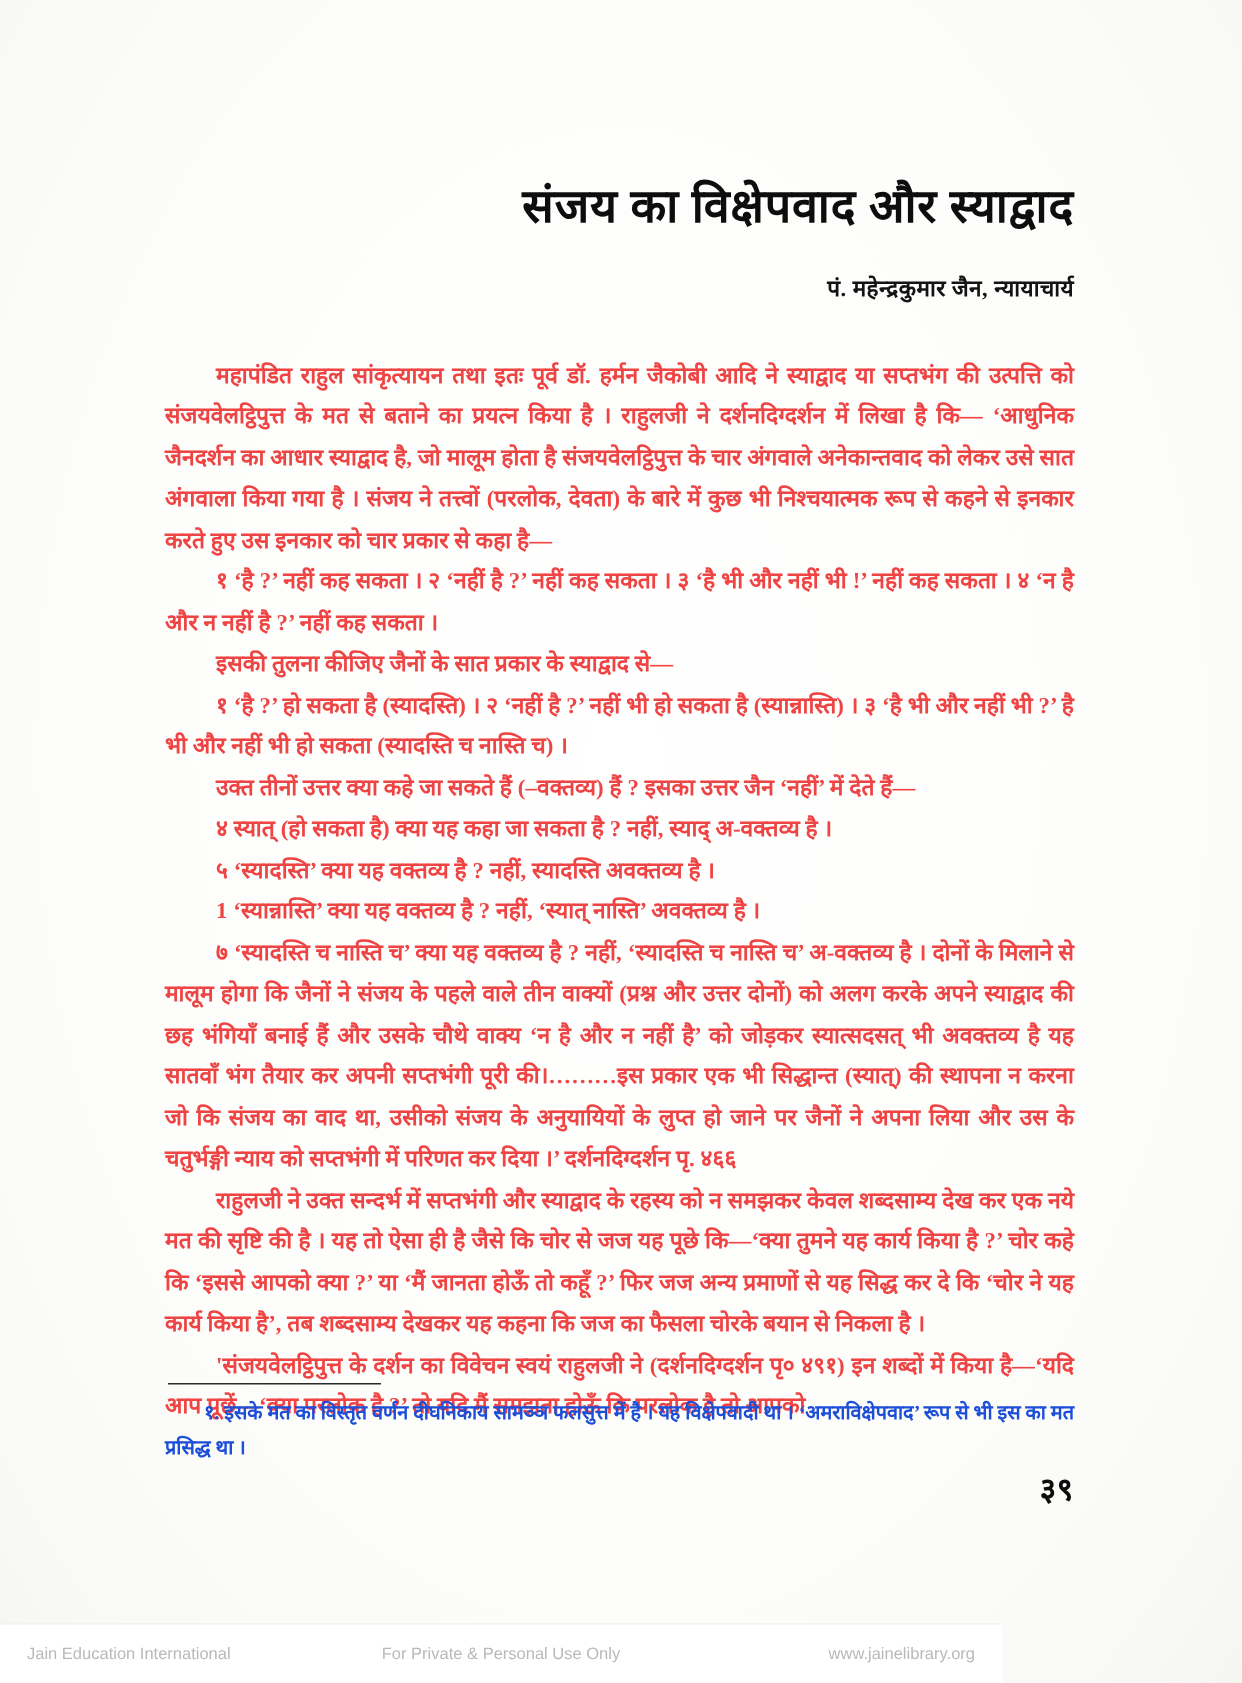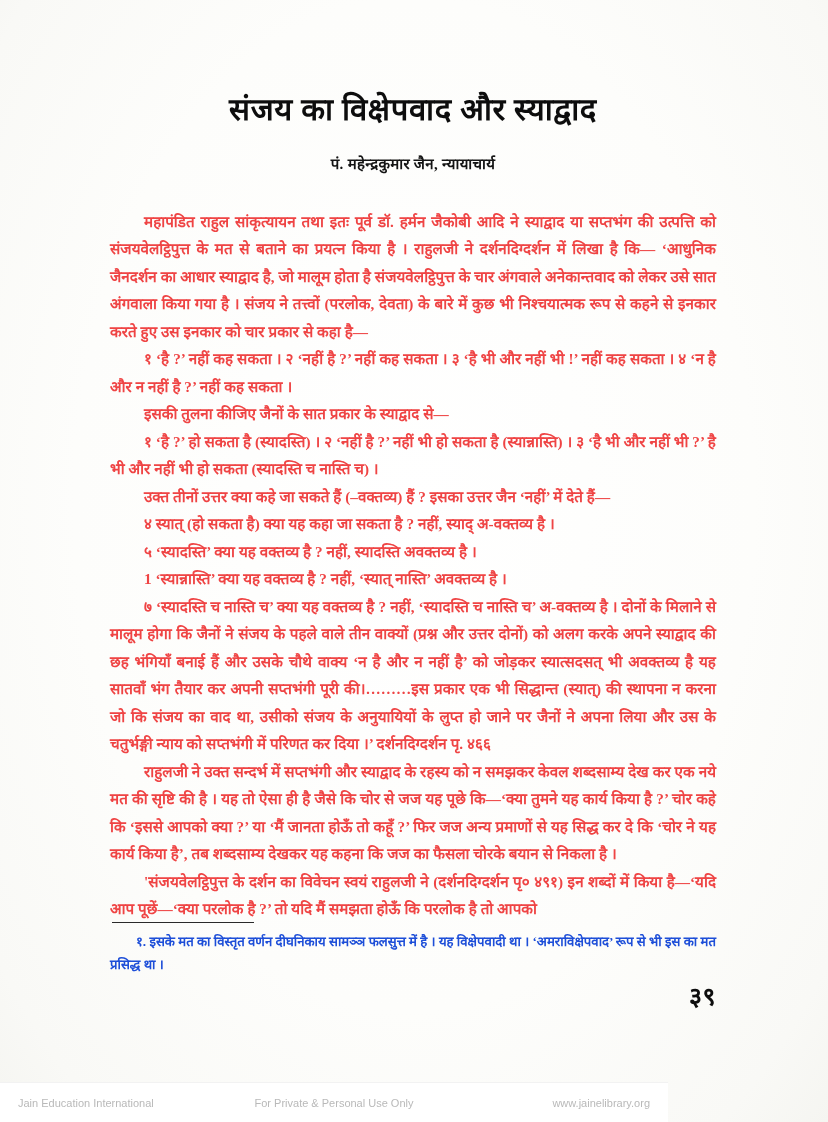--- a/index.html
+++ b/index.html
@@ -34,22 +34,22 @@
   #content {
     position: absolute;
     left: 110px;
     top: 0;
     width: 606px;
     height: 1122px;
   }
 
   
   .title-block {
-    padding-top: 92px;
-    text-align: center;
+    padding-top: 120px;
+    text-align: right;
   }
   .doc-title {
     font-family: "Liberation Serif", "DejaVu Serif", serif;
     font-size: 31px;
     font-weight: 700;
     color: #0d0d0d;
     letter-spacing: 0.6px;
     line-height: 1.18;
     margin: 0;
     white-space: nowrap;
@@ -104,21 +104,21 @@
     text-align: justify;
     font-weight: 600;
     text-indent: 26px;
   }
 
   
   .page-number {
     position: absolute;
     right: 0;
     top: 978px;
-    font-size: 25px;
+    font-size: 21px;
     font-weight: 700;
     color: #0d0d0d;
     letter-spacing: 0.5px;
     font-family: Liberation Mono, monospace;
   }
 
   
   #footer {
     position: absolute;
     left: 0;

